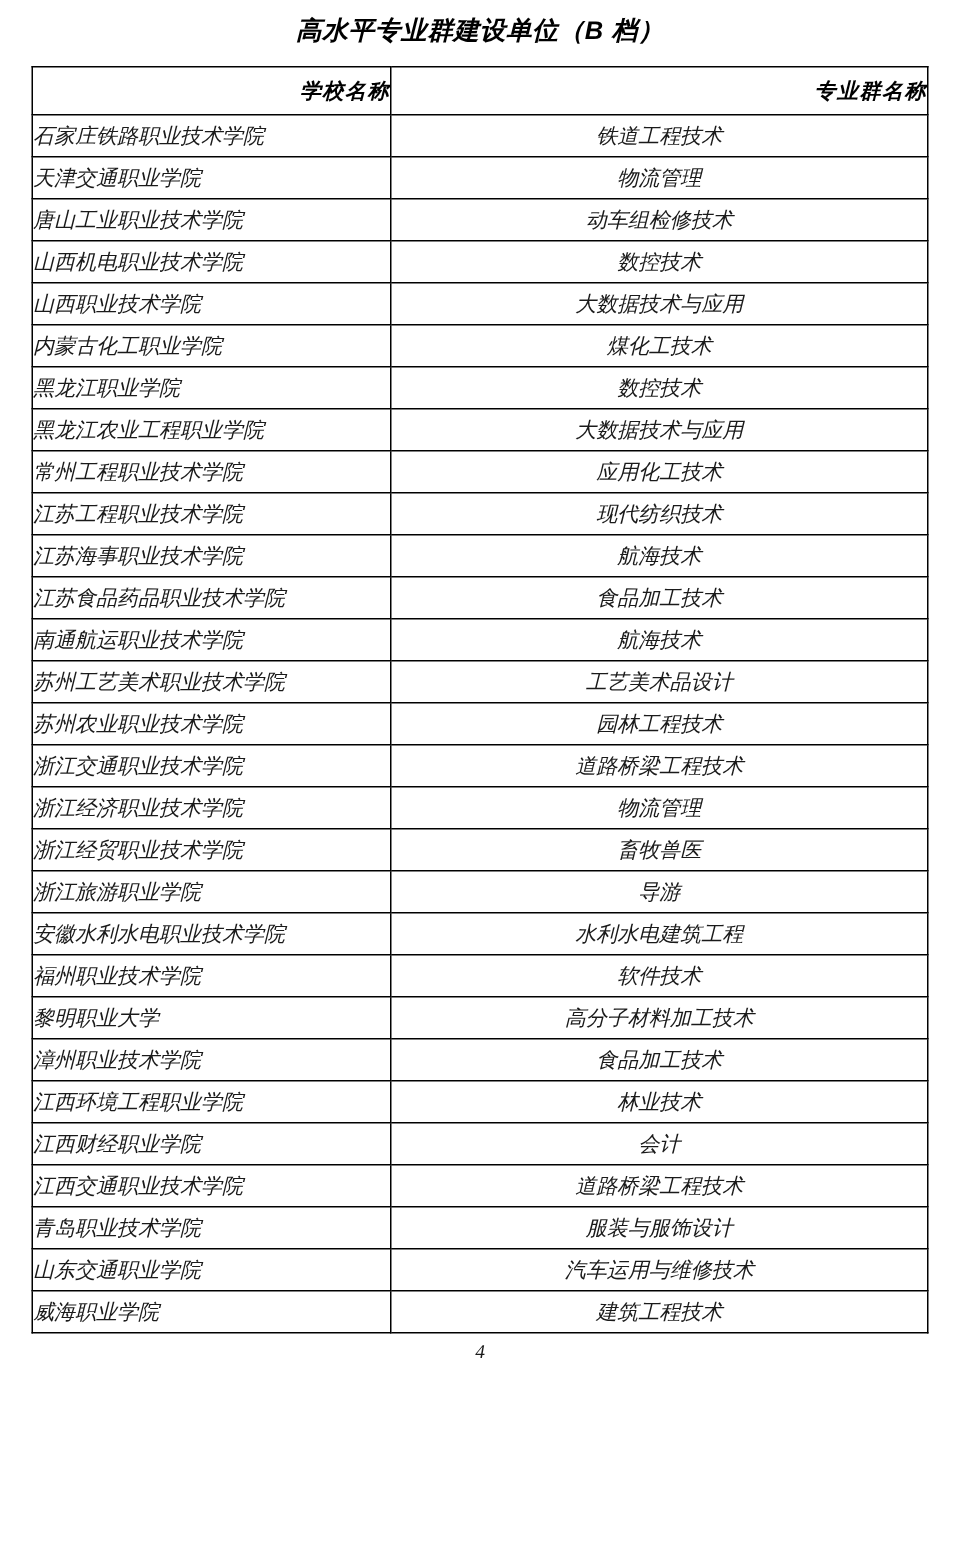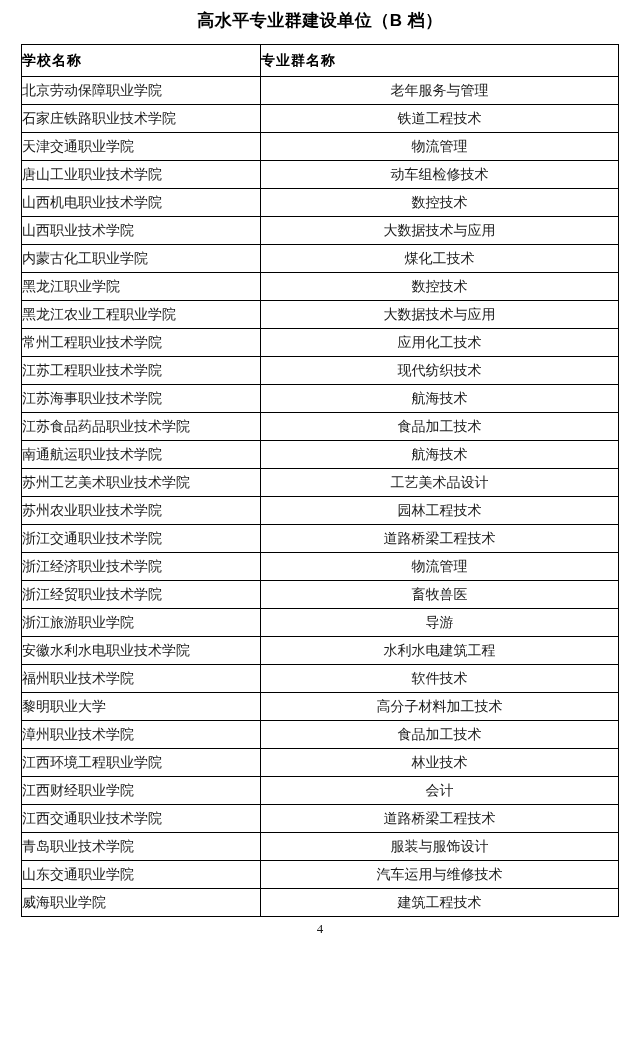--- a/index.html
+++ b/index.html
@@ -8,20 +8,21 @@
     background: #ffffff;
   }
   .page {
     position: relative;
     width: 640px;
     height: 1042px;
     background: #ffffff;
     color: #1a1a1a;
     font-family: "Liberation Serif", "DejaVu Serif", serif;
     overflow: hidden;
+    font-style: italic;
   }
   .doc-title {
     margin: 0;
     padding-top: 9px;
     text-align: center;
     font-size: 17px;
     line-height: 24px;
     font-weight: 700;
     color: #000000;
     font-family: "Liberation Sans", "DejaVu Sans", sans-serif;
@@ -40,21 +41,21 @@
     border: 1.5px solid #000000;
     font-size: 14px;
     color: #1a1a1a;
     padding: 0;
     overflow: hidden;
     white-space: nowrap;
   }
   table.units-table th {
     height: 31px;
     font-weight: 700;
-    text-align: left;
+    text-align: right;
     letter-spacing: 1px;
     color: #000000;
   }
   table.units-table td {
     height: 27px;
   }
   td.col-school {
     text-align: left;
     padding-left: 9px;
   }
@@ -81,24 +82,20 @@
       <col class="c2">
     </colgroup>
     <thead>
       <tr>
         <th>学校名称</th>
         <th>专业群名称</th>
       </tr>
     </thead>
     <tbody>
 
-        <tr>
-          <td class="col-school">北京劳动保障职业学院</td>
-          <td class="col-group">老年服务与管理</td>
-        </tr>
 
         <tr>
           <td class="col-school">石家庄铁路职业技术学院</td>
           <td class="col-group">铁道工程技术</td>
         </tr>
 
         <tr>
           <td class="col-school">天津交通职业学院</td>
           <td class="col-group">物流管理</td>
         </tr>

